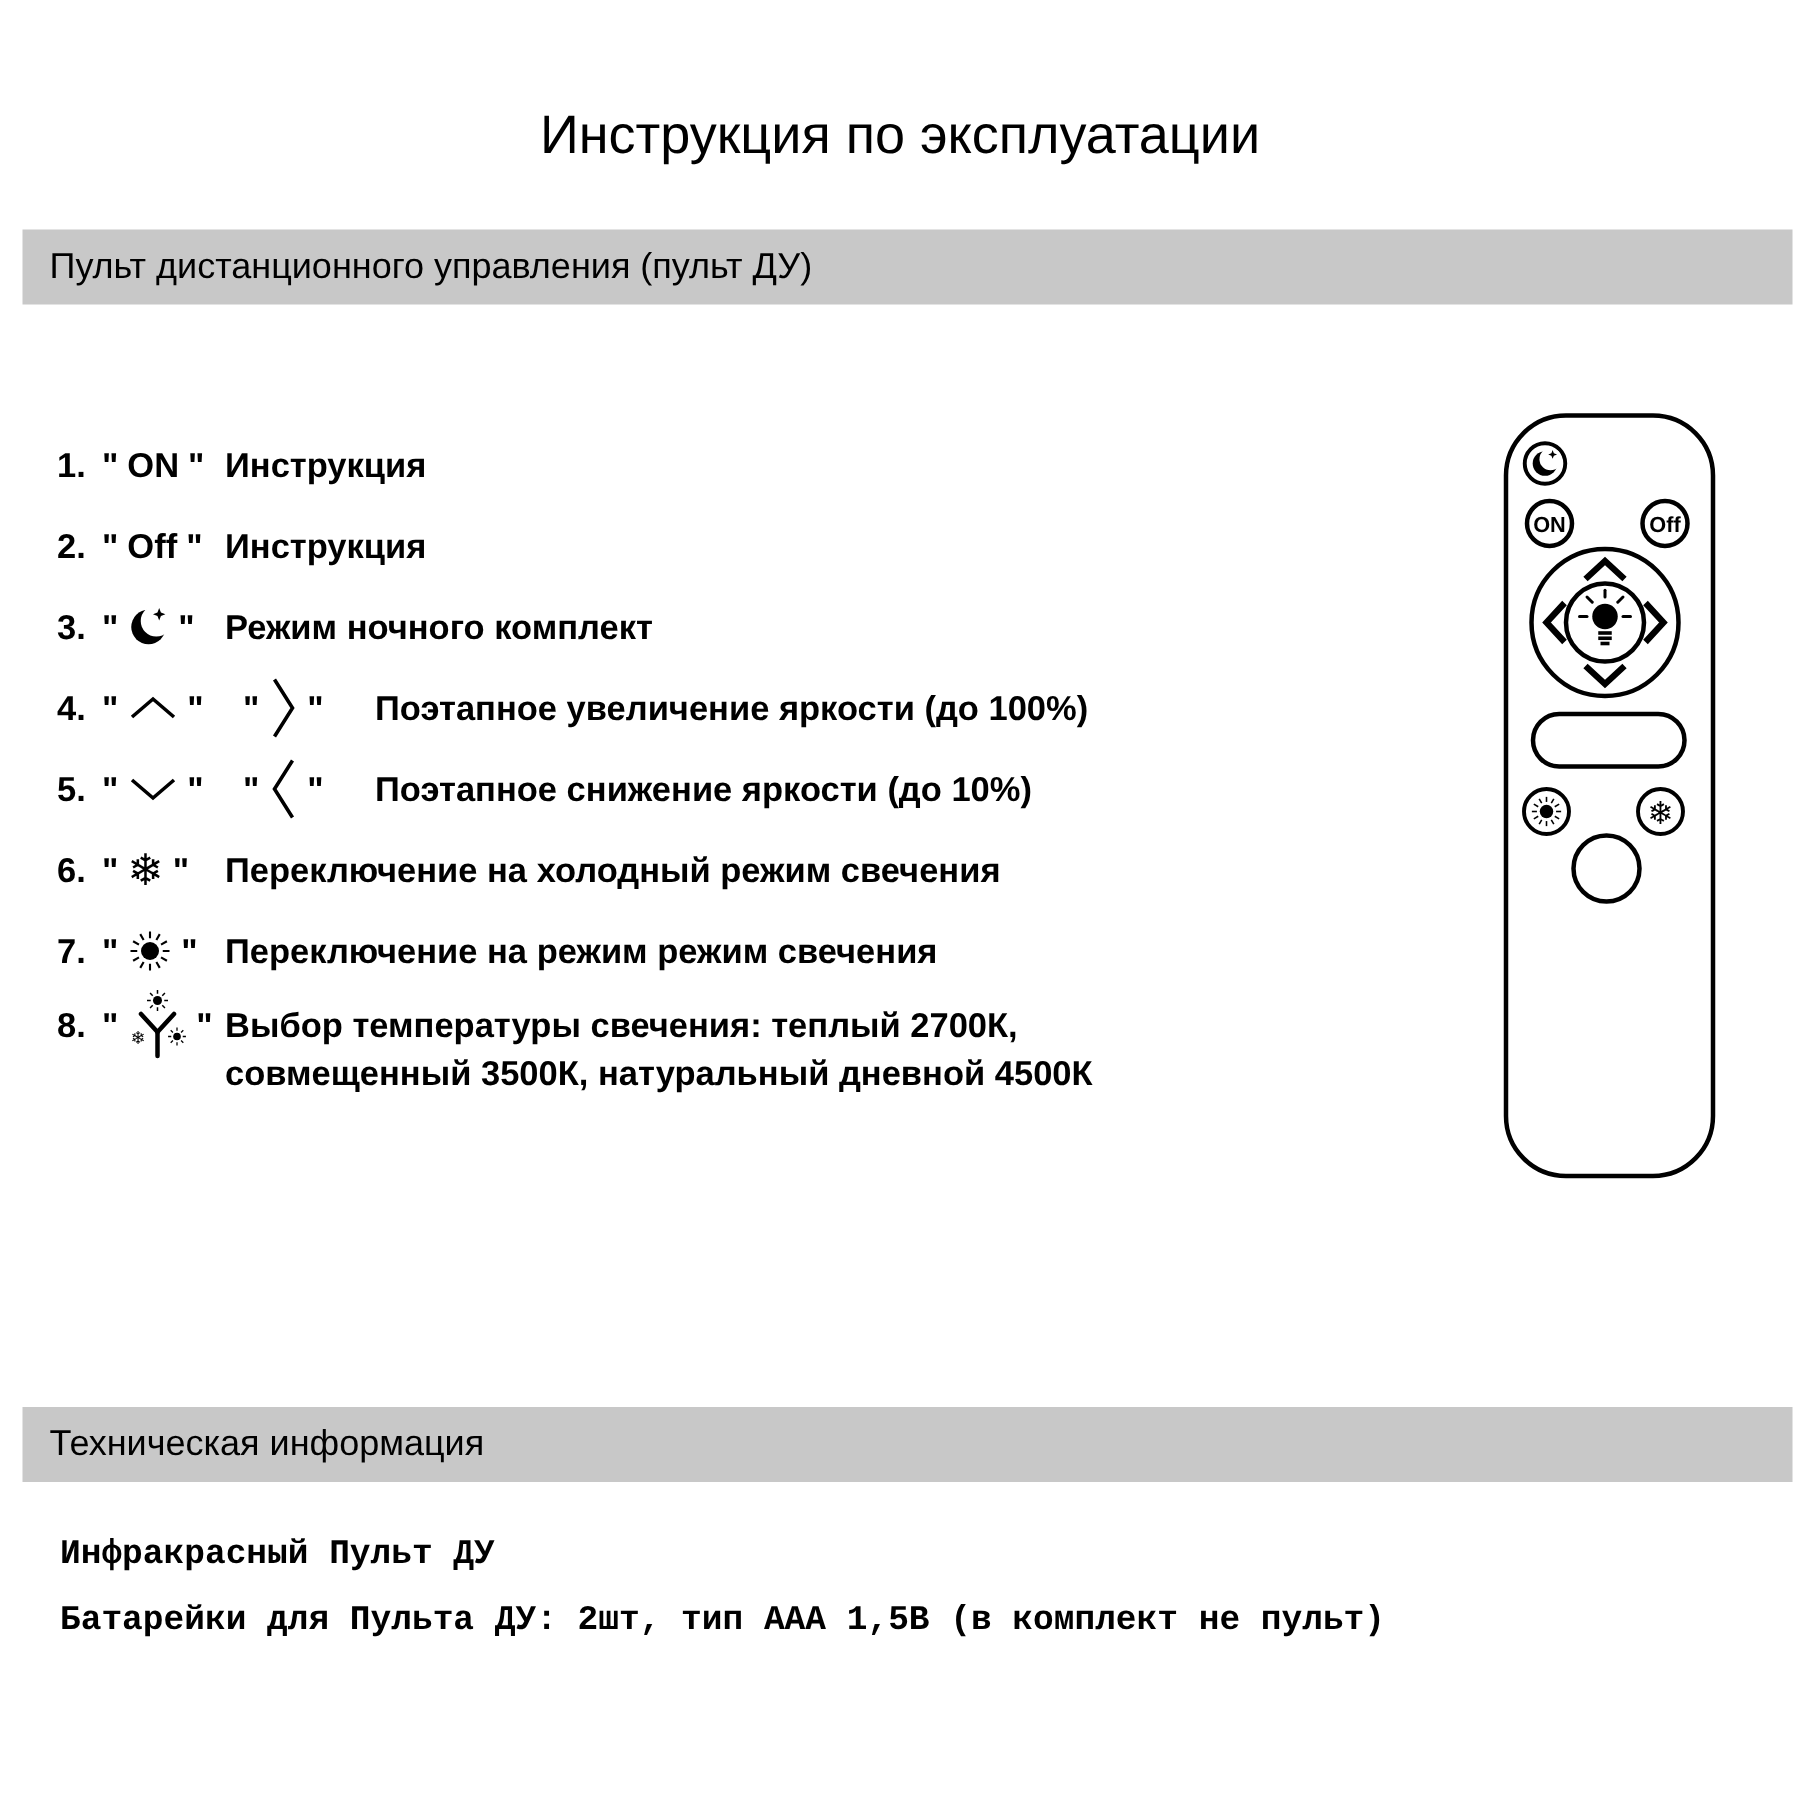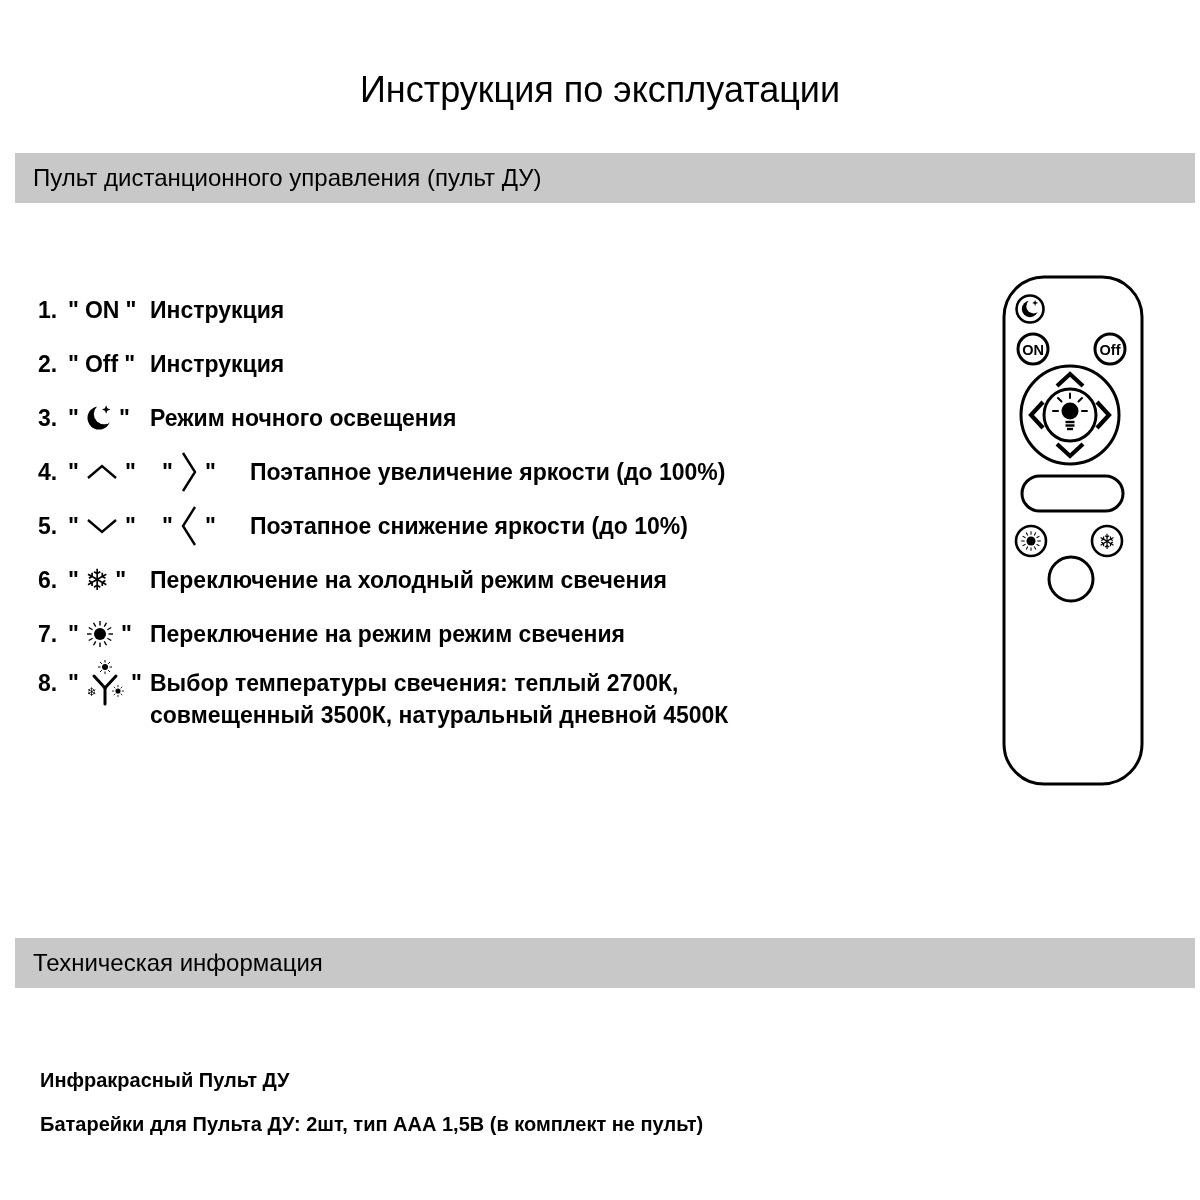--- a/index.html
+++ b/index.html
@@ -19,21 +19,21 @@
   .num{width:30px;flex:0 0 30px;}
   .sym{display:flex;align-items:center;gap:6px;min-width:82px;flex:0 0 auto;box-sizing:border-box;}
   .sym.grp1{min-width:94px;}
   .sym.grp2{min-width:88px;}
   .q{font-size:23px;font-weight:bold;}
   .desc{white-space:nowrap;}
   .desc2{line-height:32px;padding-top:6px;white-space:nowrap;}
   .icon{display:inline-flex;align-items:center;justify-content:center;}
   .snow-glyph{font-family:"DejaVu Sans",sans-serif;font-size:29px;line-height:29px;font-weight:normal;}
   .remote{position:absolute;left:1002px;top:275px;}
-  .tech{position:absolute;left:40px;top:1058px;font-size:20px;font-weight:bold;}
+  .tech{position:absolute;left:40px;top:1014px;font-size:23px;font-weight:bold;font-family:Liberation Mono, monospace;}
   .tech div{line-height:44px;}
   .defs{position:absolute;width:0;height:0;}
 </style>
 </head>
 <body>
 
 <svg class="defs" aria-hidden="true">
   <defs>
     <g id="moonG">
       <circle cx="0" cy="0" r="10" fill="#000"></circle>
@@ -107,21 +107,21 @@
       <span class="num">3.</span>
       <span class="sym">
         <span class="q">"</span>
         <span class="icon">
           <svg width="28" height="28" viewBox="-14 -14 28 28">
               <use href="#moonG" transform="scale(1.15)"></use>
             </svg>
         </span>
         <span class="q">"</span>
       </span>
-      <span class="desc">Режим ночного освещения</span>
+      <span class="desc">Режим ночного комплект</span>
     </div>
 
     <div class="item">
       <span class="num">4.</span>
       <span class="sym grp1">
         <span class="q">"</span>
         <span class="icon">
           <svg width="34" height="22" viewBox="0 0 34 22">
               <polyline points="3,17 17,5 31,17" fill="none" stroke="#000" stroke-width="2.4"></polyline>
             </svg>

